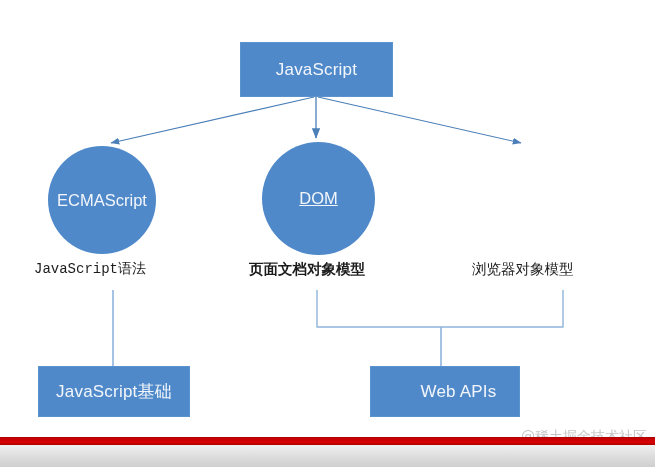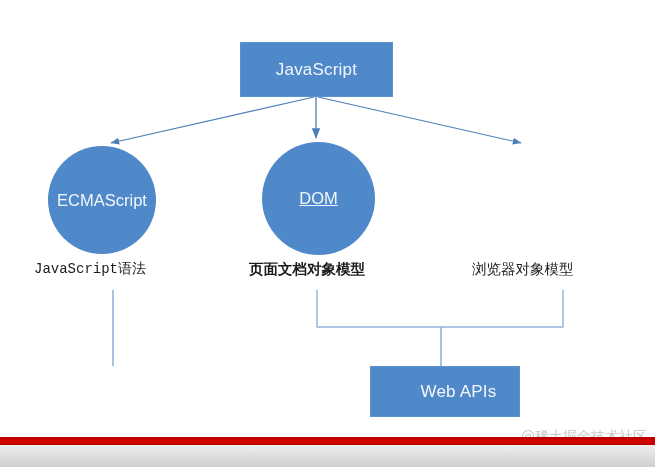--- a/index.html
+++ b/index.html
@@ -145,20 +145,23 @@
 
   <div class="node circle" id="node-ecmascript">
     <span>ECMAScript</span>
   </div>
 
   <div class="node circle" id="node-dom">
     <span>DOM</span>
   </div>
 
 
+  <div class="node box" id="node-js-basics">
+    <span>JavaScript基础</span>
+  </div>
 
   <div class="node box" id="node-web-apis">
     <span>Web APIs</span>
   </div>
 
   <div class="caption" id="caption-ecmascript">JavaScript语法</div>
 
   <div class="caption" id="caption-dom">页面文档对象模型</div>
 
   <div class="caption" id="caption-bom">浏览器对象模型</div>

